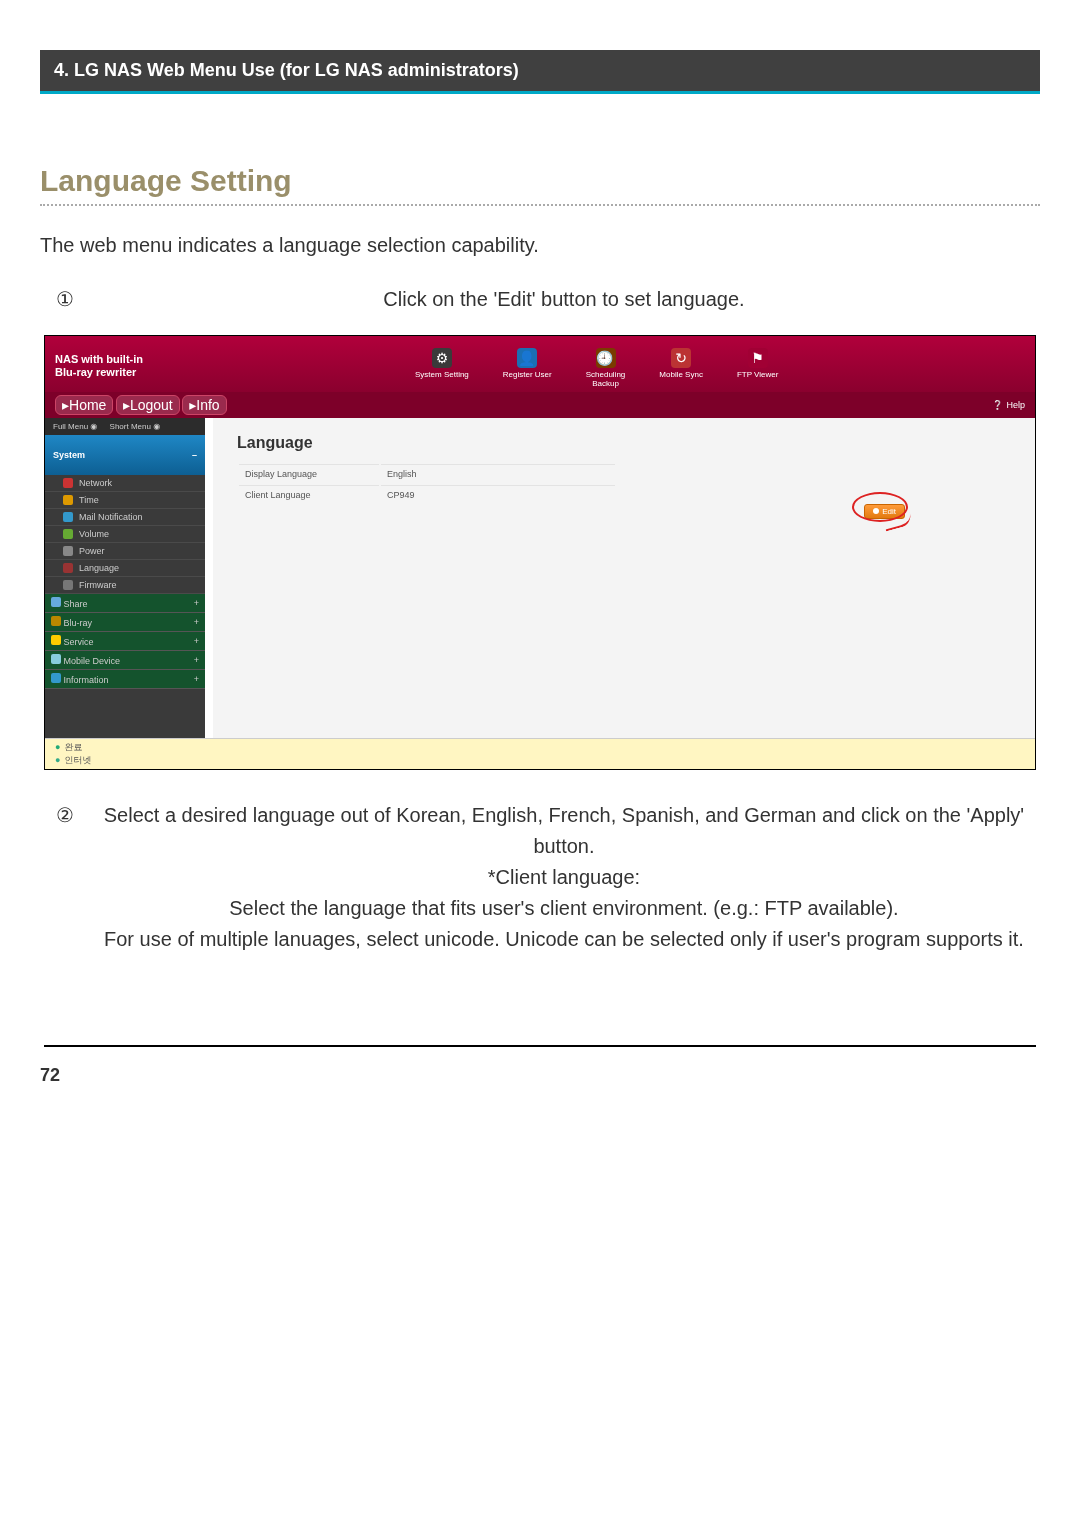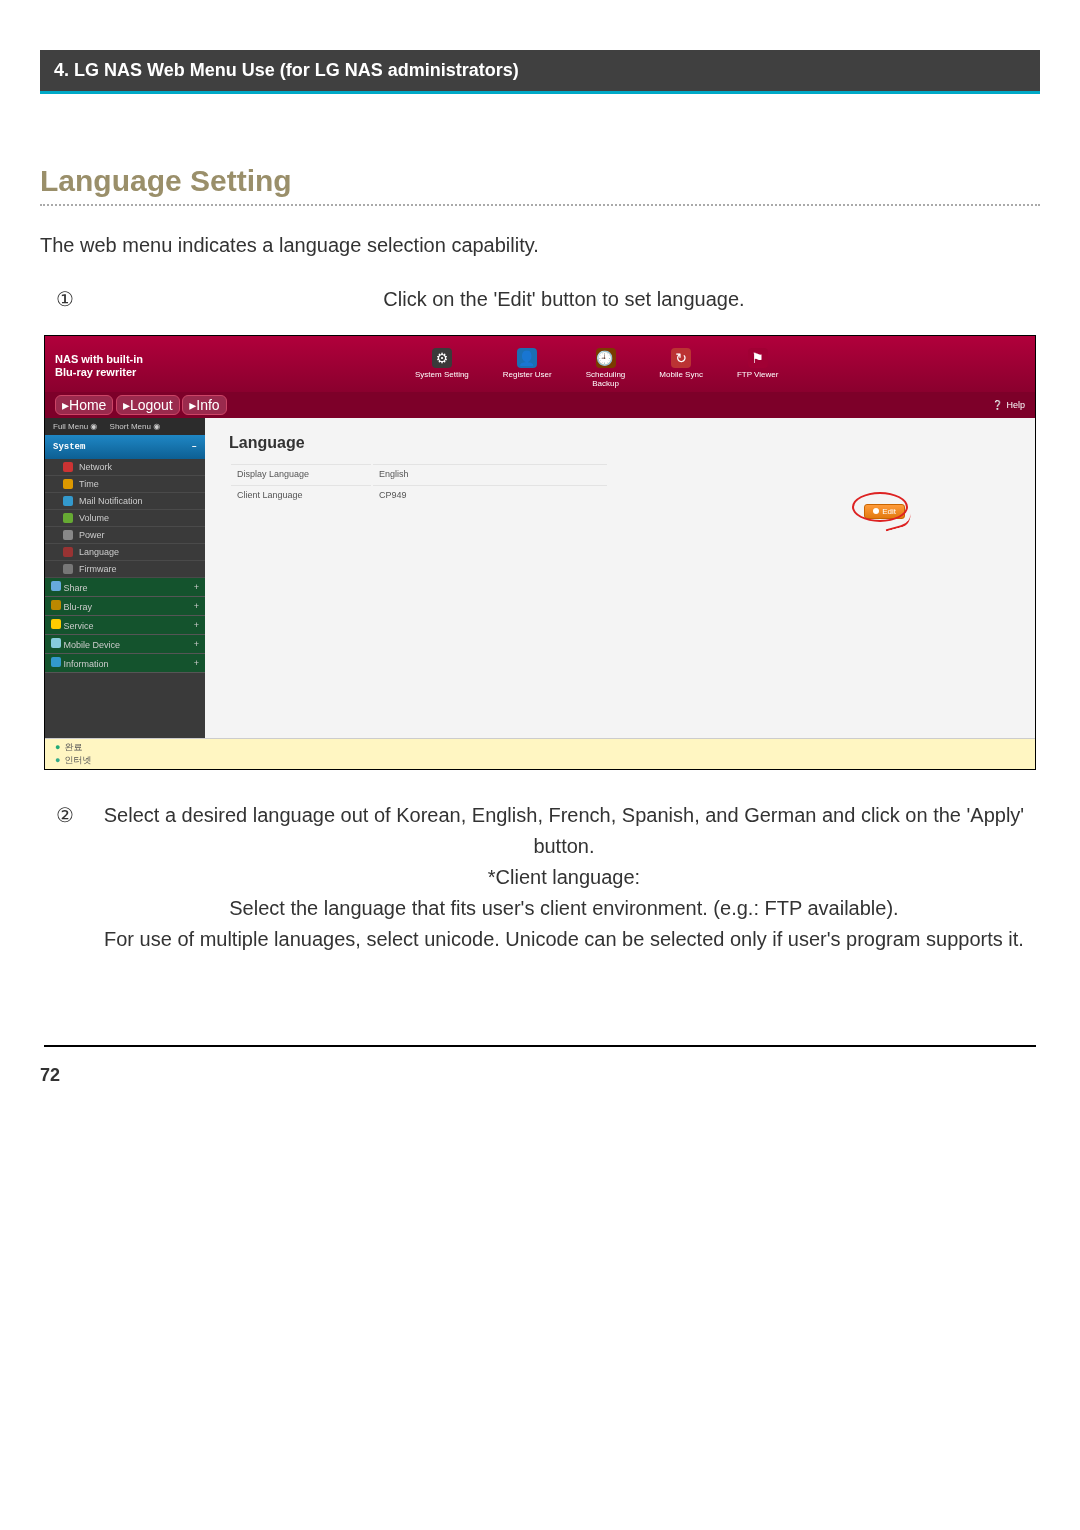--- a/index.html
+++ b/index.html
@@ -104,40 +104,39 @@
     display: inline-block;
     background: #9a2a4d;
     border: 1px solid #c46;
     border-radius: 6px;
     padding: 1px 6px;
     margin-right: 0;
     font-size: 14px;
     color: #fff;
   }
   .ss-help { color:#fff; font-size:9px; }
-  .ss-body { display: flex; min-height: 320px; }
+  .ss-body { display: flex; min-height: 320px; gap: 8px; }
   .sidebar {
     width: 160px;
     background: #3a3a3a;
     color: #ccc;
     font-size: 9px;
   }
   .menu-toggle {
     background: #2c2c2c;
     padding: 4px 8px;
     font-size: 8px;
   }
   .menu-toggle label { margin-right: 10px; }
   .menu-group {
     background: linear-gradient(#1f87c5,#0d5f93);
     color: #fff;
-    padding: 7px 8px;
+    padding: 15px 8px;
     display:flex; justify-content:space-between; align-items:center;
     font-weight: bold;
-    font-family: Liberation Mono, monospace;
   }
   .menu-item {
     padding: 3px 6px 3px 18px;
     border-bottom: 1px solid #4a4a4a;
     display:flex; align-items:center; gap:6px;
   }
   .menu-cat {
     background: #14532d;
     padding: 3px 6px;
     display:flex; justify-content:space-between; align-items:center;

